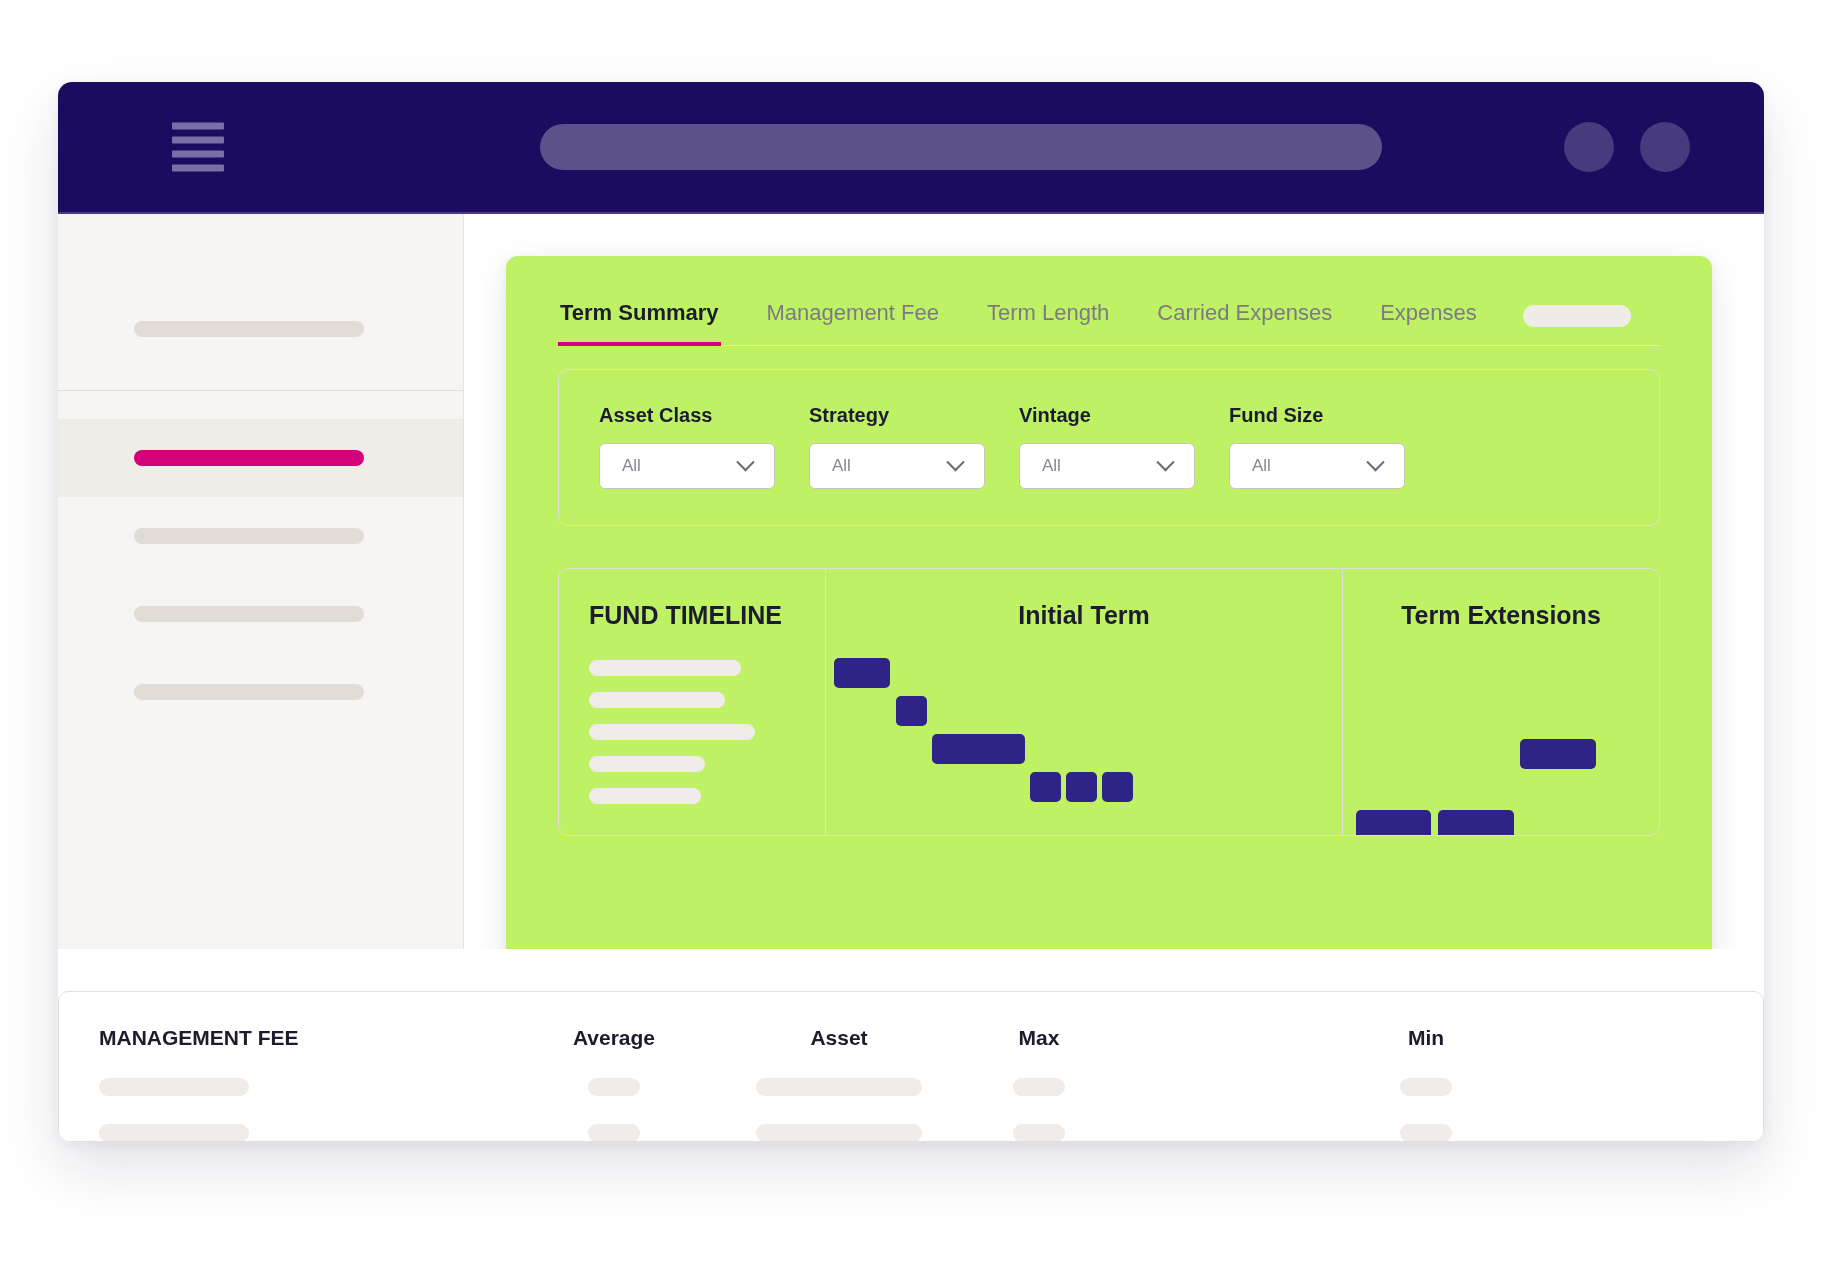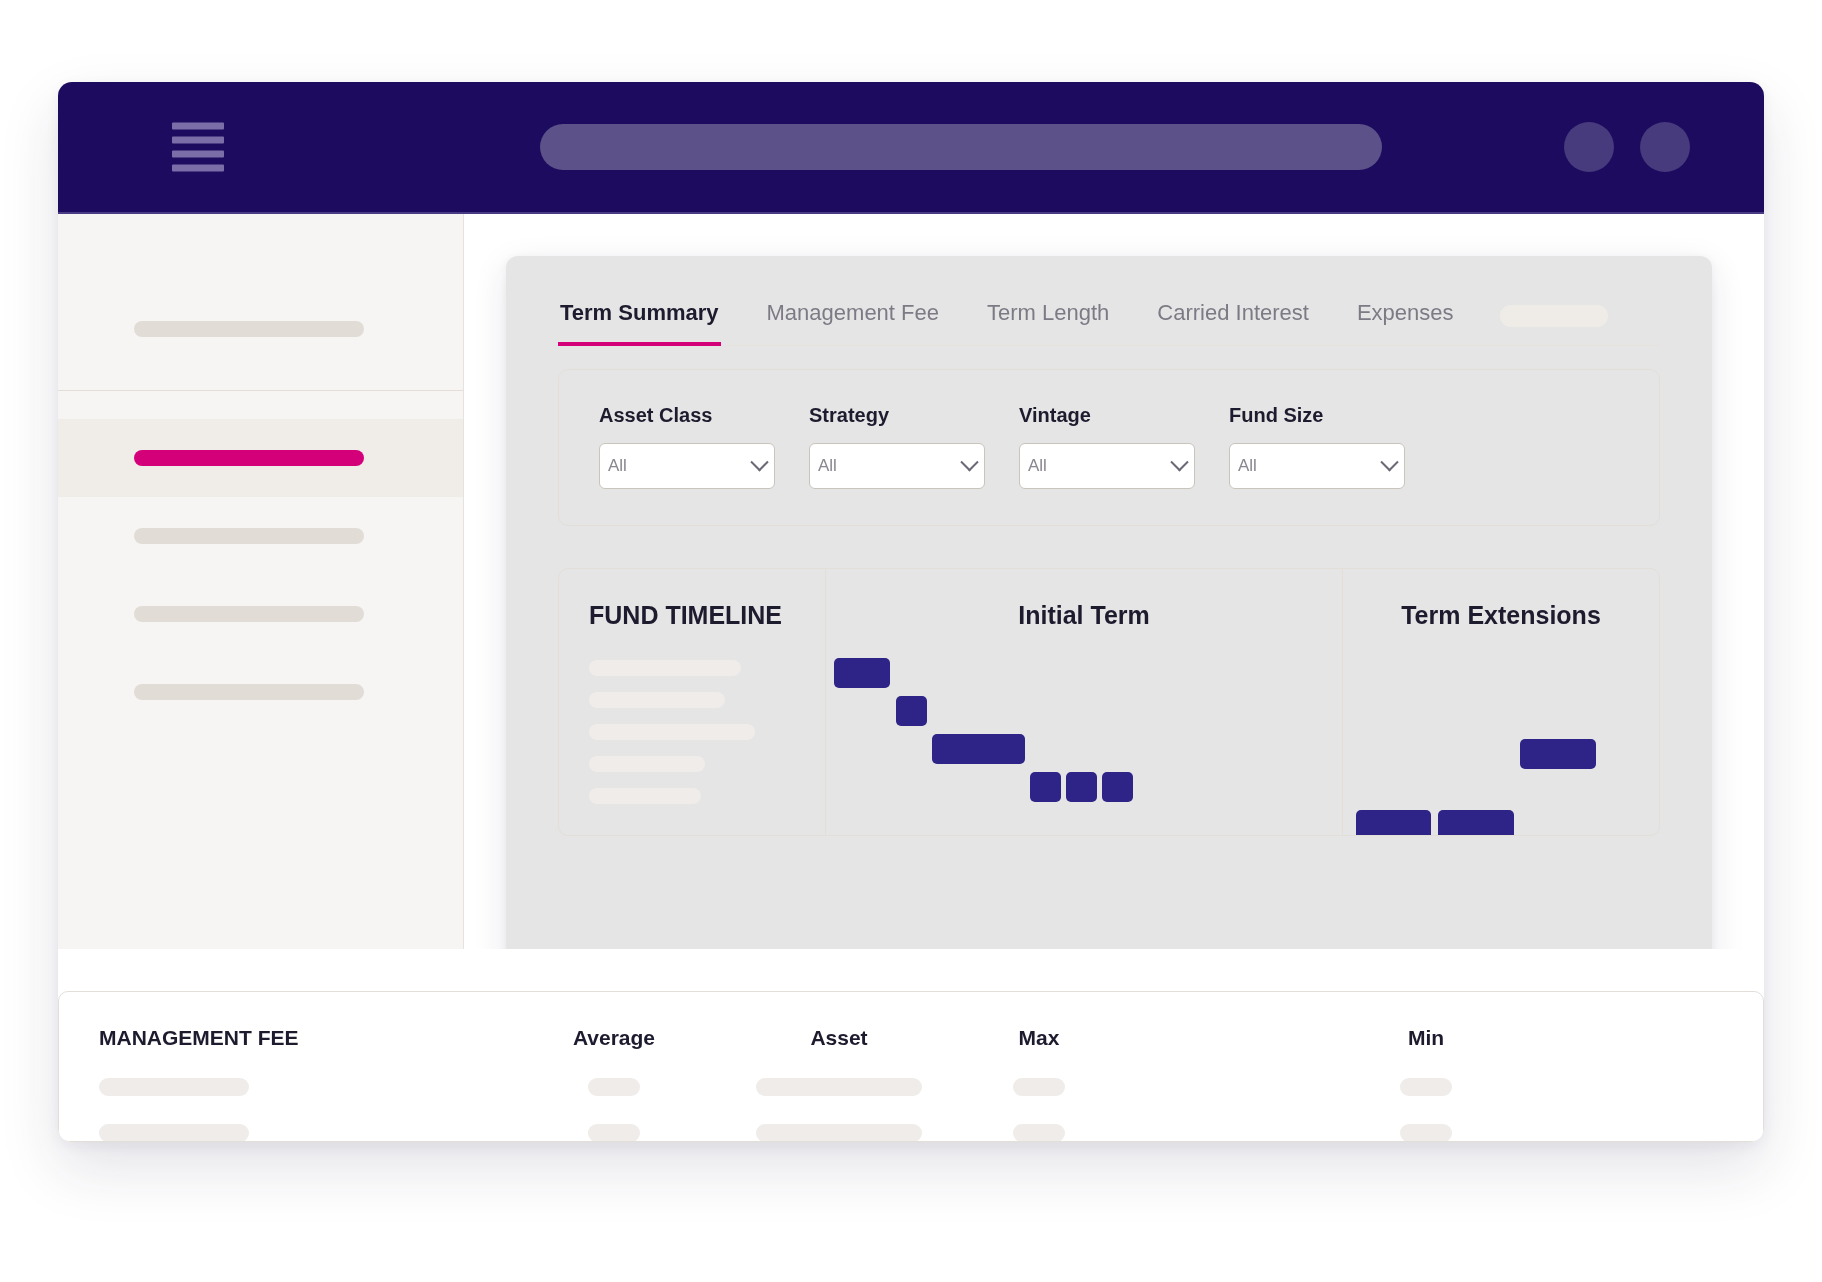--- a/index.html
+++ b/index.html
@@ -127,21 +127,21 @@
   .main {
     flex: 1 1 auto;
     background: #ffffff;
     padding: 42px 52px 0 42px;
     min-width: 0;
     overflow: hidden;
   }
 
   
   .panel {
-    background: #e5e5e5;
+    background: #bef264;
     border-radius: 12px;
     box-shadow: 0 10px 34px rgba(40, 30, 70, 0.11),
                 0 2px 8px rgba(40, 30, 70, 0.05);
     padding: 44px 52px 0 52px;
     height: 812px;
     overflow: hidden;
   }
 
   
   .tabs {
@@ -192,21 +192,21 @@
     margin-bottom: 16px;
   }
   .select-box {
     width: 176px;
     height: 46px;
     border: 1px solid #c9c4bc;
     border-radius: 6px;
     display: flex;
     align-items: center;
     justify-content: space-between;
-    padding: 0 8px;
+    padding: 0 22px;
     cursor: pointer;
     background: #ffffff;
   }
   .select-value { font-size: 17px; color: #8a8690; }
   .chevron {
     width: 13px; height: 13px;
     border-right: 2px solid #6c6876;
     border-bottom: 2px solid #6c6876;
     transform: rotate(45deg) translate(-3px, -3px);
   }
@@ -334,21 +334,21 @@
       </div>
     </nav>
 
     <main class="main">
       <section class="panel">
 
         <div class="tabs">
           <div class="tab active">Term Summary</div>
           <div class="tab">Management Fee</div>
           <div class="tab">Term Length</div>
-          <div class="tab">Carried Interest</div>
+          <div class="tab">Carried Expenses</div>
           <div class="tab">Expenses</div>
           <div class="tab-skel"></div>
         </div>
 
         <div class="filter-card">
 
           <div class="filter-group">
             <div class="filter-label">Asset Class</div>
             <div class="select-box">
               <span class="select-value">All</span>

